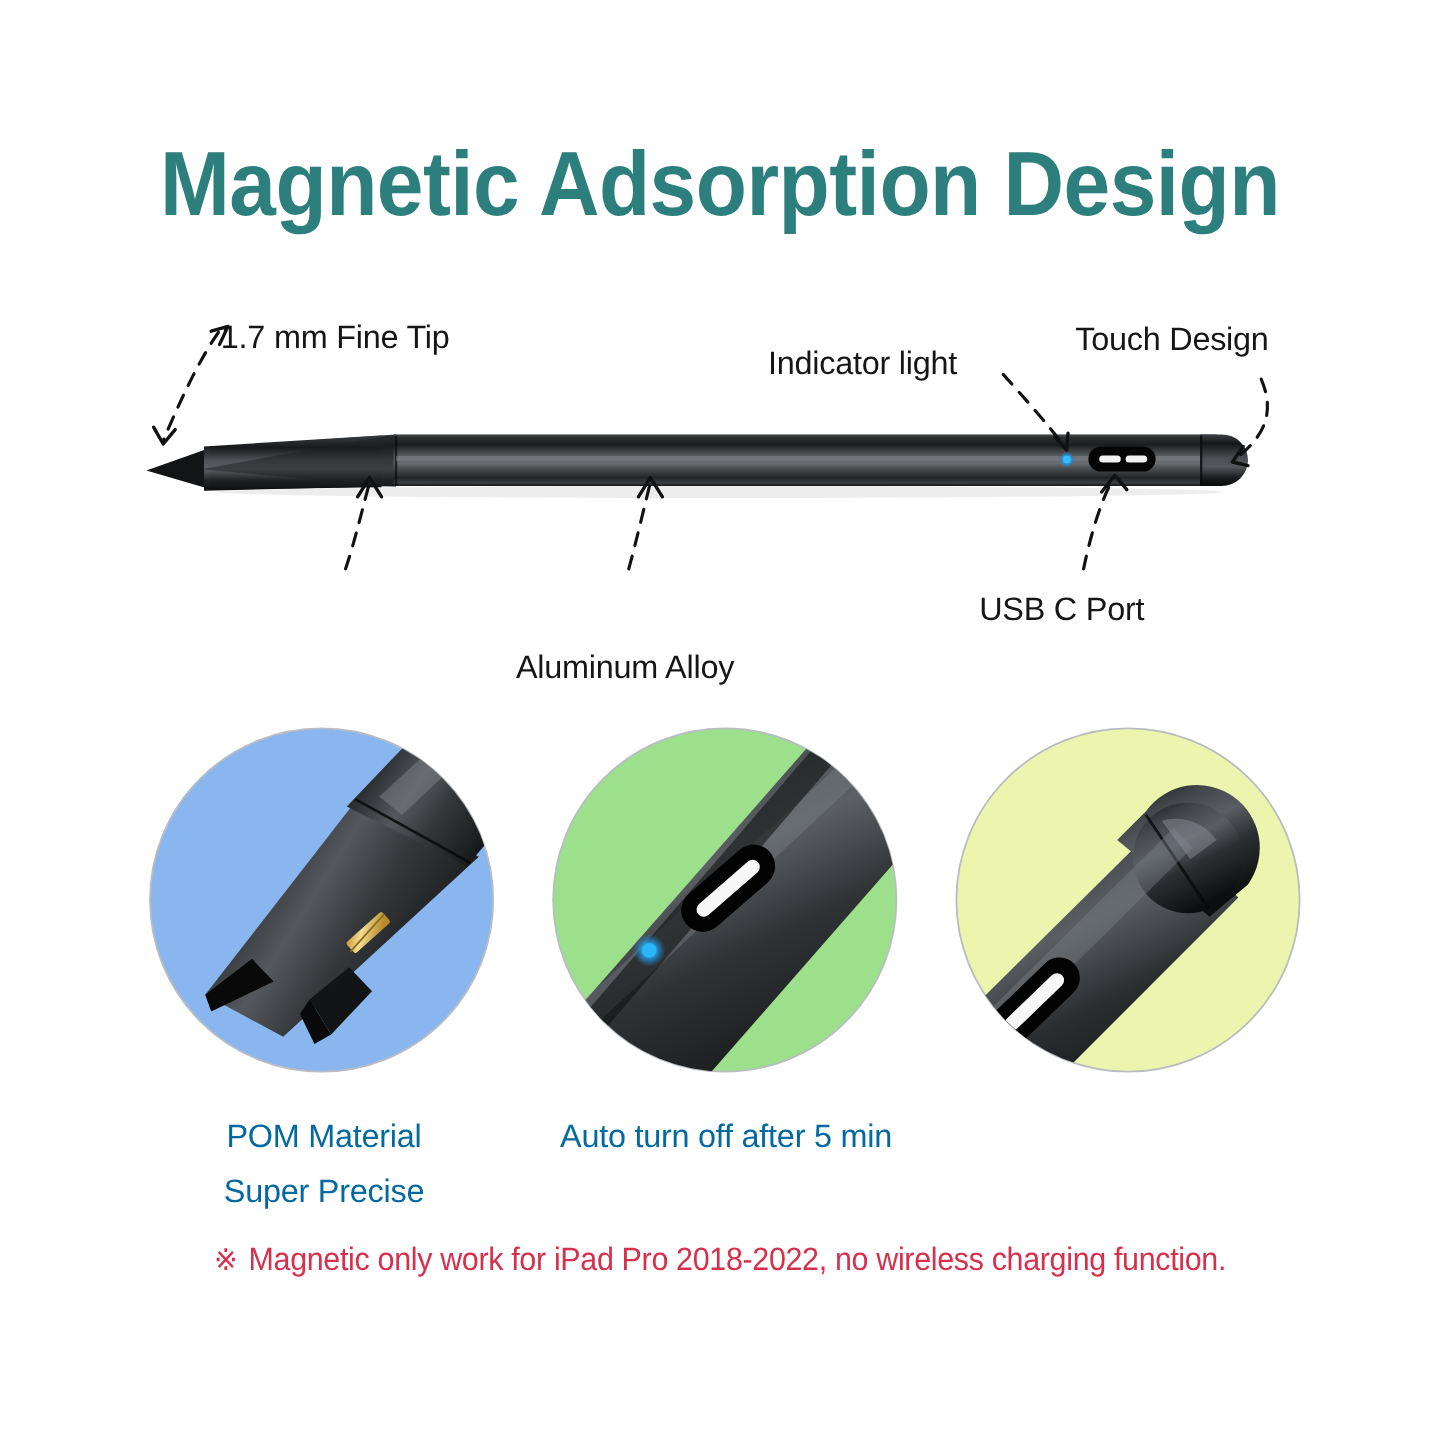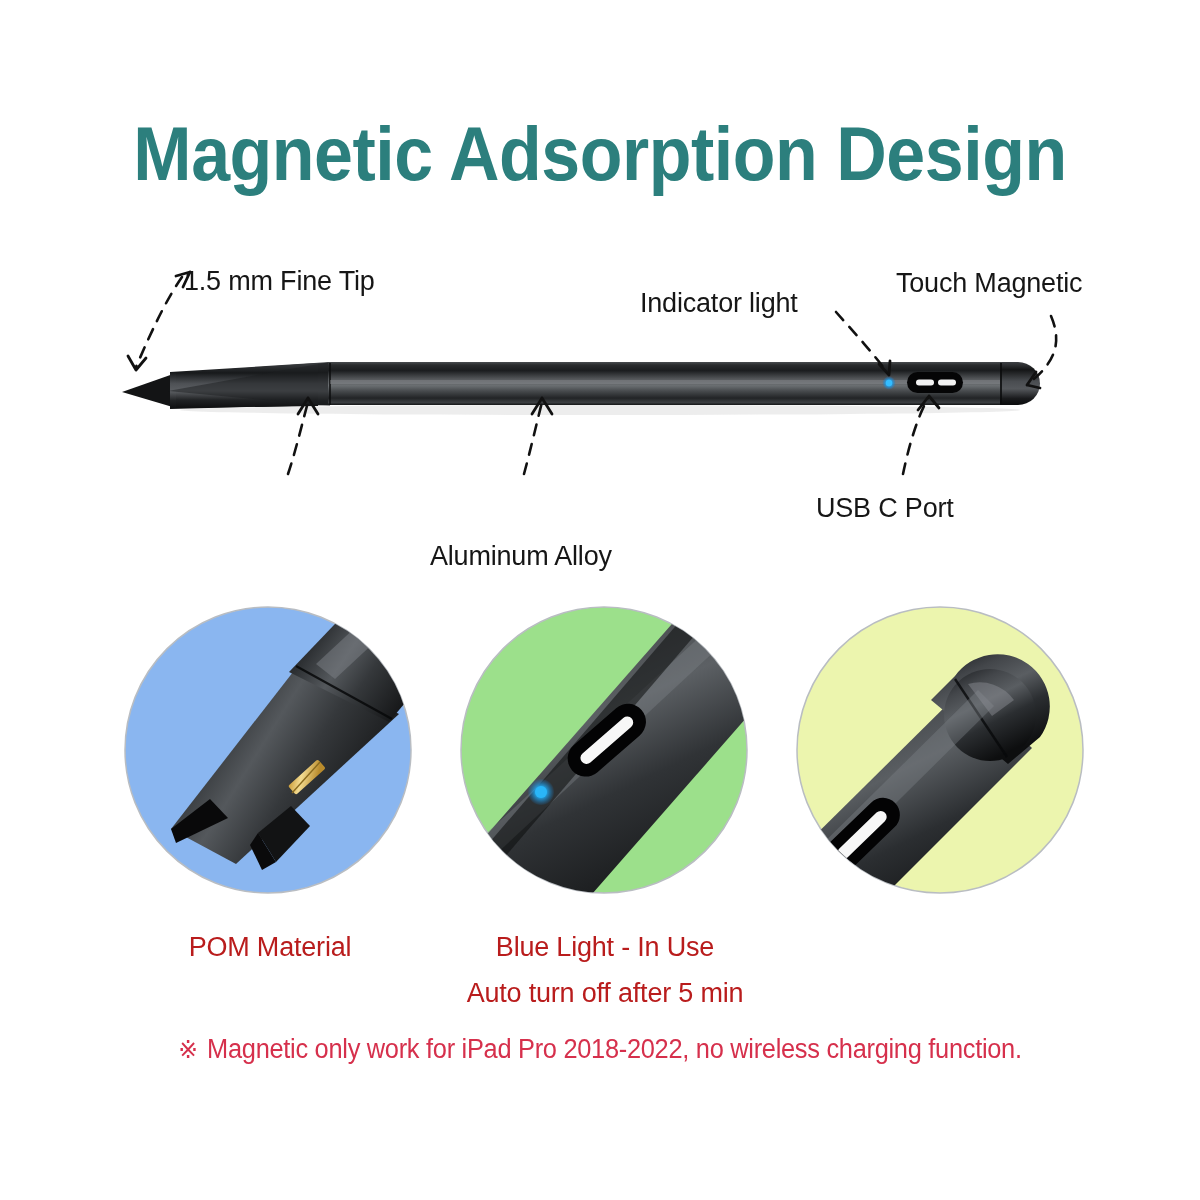--- a/index.html
+++ b/index.html
@@ -61,21 +61,21 @@
     left: 0; top: 0;
     width: 1200px; height: 1200px;
     overflow: visible;
   }
 
   
   .circle-caption {
     position: absolute;
     text-align: center;
     font-size: 27px;
-    color: #b91c1c;
+    color: #0369a1;
     line-height: 1.72;
     white-space: nowrap;
     letter-spacing: -0.2px;
   }
   #caption-1 { left: 95px;  top: 924px; width: 350px; }
   #caption-2 { left: 430px; top: 924px; width: 350px; }
   #caption-3 { left: 790px; top: 924px; width: 300px; }
 
   
   #footnote {
@@ -192,23 +192,23 @@
       <path d="M1027,385 L1036,372 M1027,385 L1040,388"></path>
 
       <path d="M308,398 L298,414 M308,398 L318,414"></path>
 
       <path d="M542,398 L532,414 M542,398 L552,414"></path>
 
       <path d="M929,396 L918,410 M929,396 L939,408"></path>
     </g>
   </svg>
 
-  <div class="callout" id="label-fine-tip">1.5 mm Fine Tip</div>
+  <div class="callout" id="label-fine-tip">1.7 mm Fine Tip</div>
   <div class="callout" id="label-indicator">Indicator light</div>
-  <div class="callout" id="label-touch-control">Touch Magnetic</div>
+  <div class="callout" id="label-touch-control">Touch Design</div>
   <div class="callout" id="label-aluminum">Aluminum Alloy</div>
   <div class="callout" id="label-usb">USB C Port</div>
 
   <svg id="circles-svg" viewBox="0 0 1200 1200">
     <defs>
       <clipPath id="clip1">
           <circle cx="268" cy="750" r="143"></circle>
         </clipPath>
       <clipPath id="clip2">
           <circle cx="604" cy="750" r="143"></circle>
@@ -302,23 +302,23 @@
         <g transform="rotate(-44 862 835)">
           <rect x="818" y="818" width="90" height="34" rx="17" fill="#030304"></rect>
           <rect x="830" y="829" width="64" height="12" rx="6" fill="#f7f7f7"></rect>
         </g>
       </g>
     </g>
   </svg>
 
   <div class="circle-caption" id="caption-1">
     <div>POM Material</div>
+    <div>Super Precise</div>
   </div>
   <div class="circle-caption" id="caption-2">
-    <div>Blue Light - In Use</div>
     <div>Auto turn off after 5 min</div>
   </div>
 
   <div id="footnote" style="color: rgb(214, 48, 76);">
     <span class="mark">※</span><span>Magnetic only work for iPad Pro 2018-2022, no wireless charging function.</span>
   </div>
 
 </div>
 
 </body></html>

